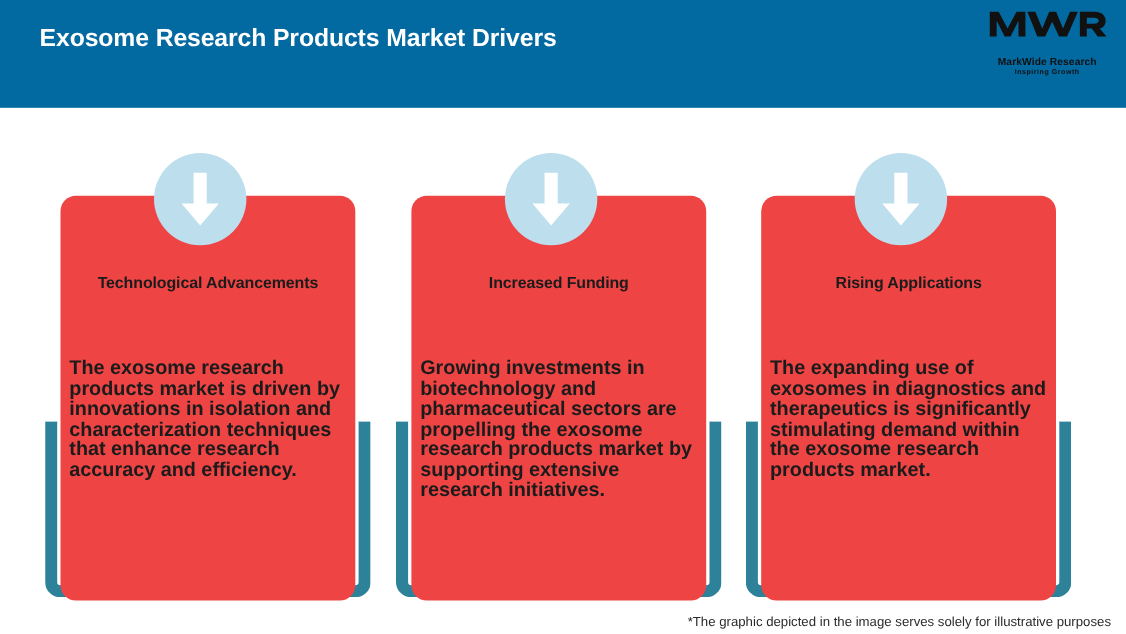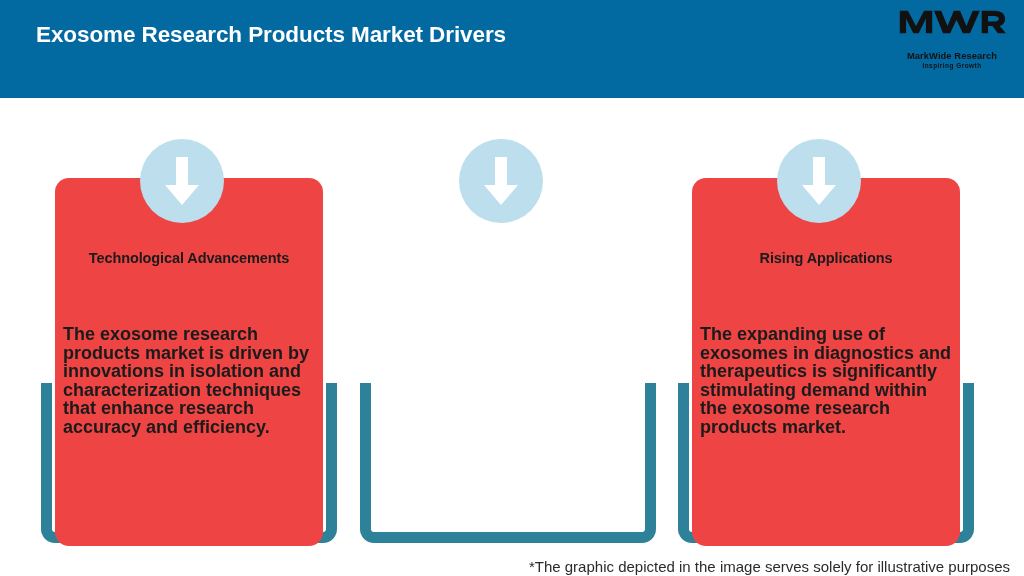--- a/index.html
+++ b/index.html
@@ -165,21 +165,21 @@
     width: 1024px;
     text-align: center;
     font-size: 11.4px;
     font-weight: bold;
     color: #4a4a4a;
   }
   .disclaimer {
     position: absolute;
     right: 14px;
     top: 558px;
-    font-size: 15px;
+    font-size: 12px;
     color: #2b2b2b;
     white-space: nowrap;
   }
 </style>
 </head>
 <body>
 
 <div class="slide">
 
   <div class="header">
@@ -206,20 +206,24 @@
       </div>
       <div class="badge">
         <svg viewBox="0 0 40 52">
           <path d="M14 2 L26 2 L26 30 L37 30 L20 50 L3 30 L14 30 Z" fill="#ffffff"></path>
         </svg>
       </div>
     </div>
 
     <div class="card-wrap c2">
       <div class="bracket"></div>
+      <div class="card">
+        <div class="card-title">Increased Funding</div>
+        <div class="card-body">Growing investments in biotechnology and pharmaceutical sectors are propelling the exosome research products market by supporting extensive research initiatives.</div>
+      </div>
       <div class="badge">
         <svg viewBox="0 0 40 52">
           <path d="M14 2 L26 2 L26 30 L37 30 L20 50 L3 30 L14 30 Z" fill="#ffffff"></path>
         </svg>
       </div>
     </div>
 
     <div class="card-wrap c3">
       <div class="bracket"></div>
       <div class="card">

